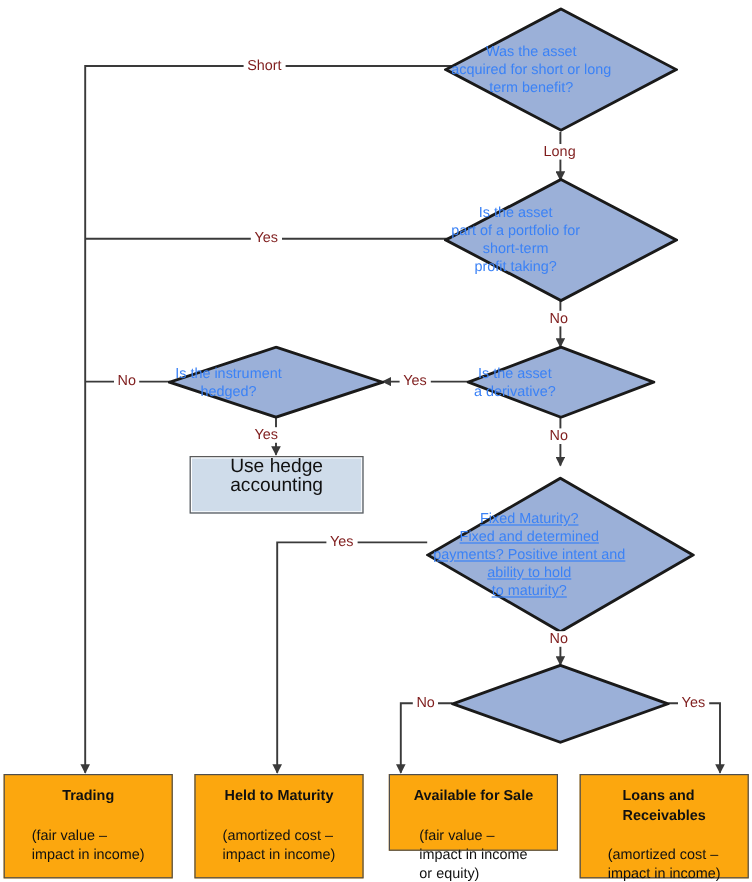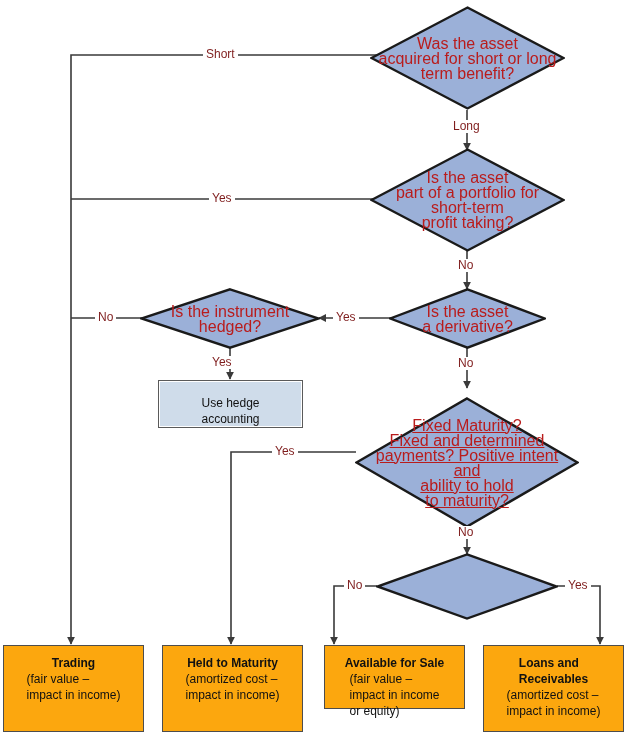--- a/index.html
+++ b/index.html
@@ -21,47 +21,47 @@
     height: 735px;
   }
   .node {
     position: absolute;
     box-sizing: border-box;
   }
   
   .diamond {
     display: flex;
     align-items: center;
-    justify-content: center;
+    justify-content: flex-start;
     text-align: center;
-    color: #b91c1c;
-    font-size: 16px;
+    color: #3b82f6;
+    font-size: 12px;
     line-height: 15px;
     z-index: 5;
   }
   .diamond .dlabel {
     position: relative;
     z-index: 2;
     padding: 0 6px;
     white-space: pre-line;
   }
   .diamond .dshape {
     position: absolute;
     left: 0; top: 0;
     width: 100%;
     height: 100%;
     z-index: 1;
   }
   
   .rect {
     display: flex;
-    align-items: flex-end;
+    align-items: flex-start;
     justify-content: center;
     text-align: center;
-    font-size: 12px;
+    font-size: 16px;
     line-height: 16px;
     color: #111111;
     white-space: pre-line;
     z-index: 5;
   }
   .rect-hedge {
     background: #cfdcea;
     border: 1px solid #5a5a5a;
     box-shadow: inset 0 0 0 1px #ffffff;
   }
@@ -78,20 +78,21 @@
     line-height: 16px;
     color: #111111;
     z-index: 5;
   }
   .terminal .t-title {
     font-weight: bold;
     white-space: pre-line;
   }
   .terminal .t-sub {
     white-space: pre-line;
+    margin-top: 17px;
   }
   
   .edge-label {
     position: absolute;
     font-size: 12px;
     line-height: 13px;
     color: #7f1d1d;
     background: #ffffff;
     padding: 0 3px;
     z-index: 6;

